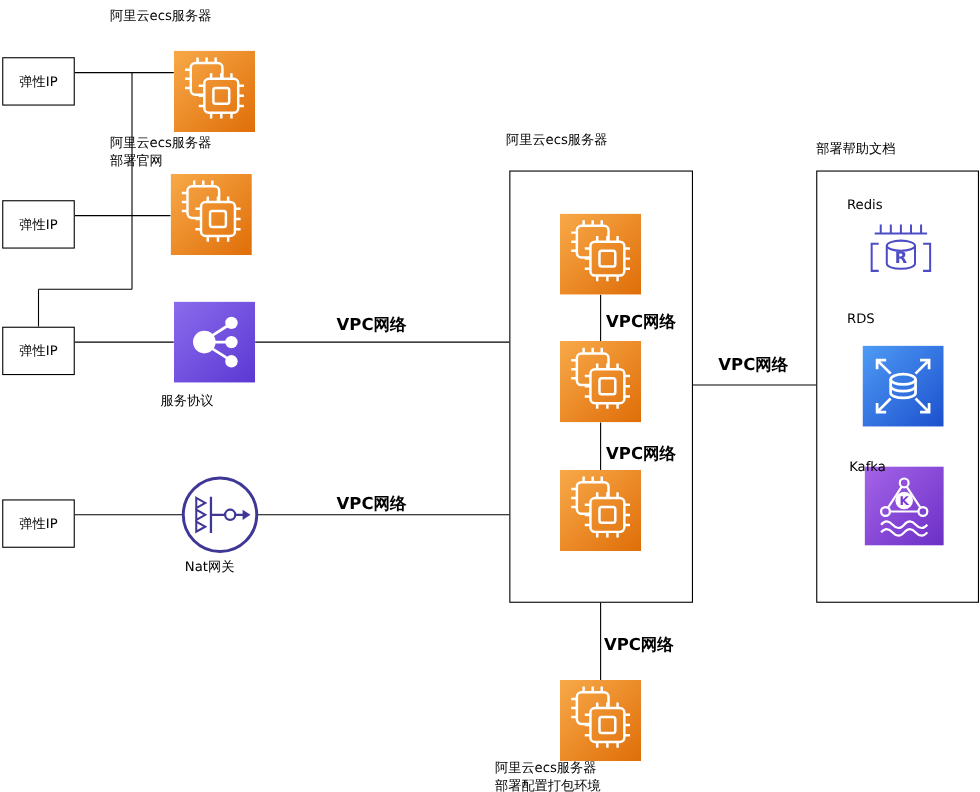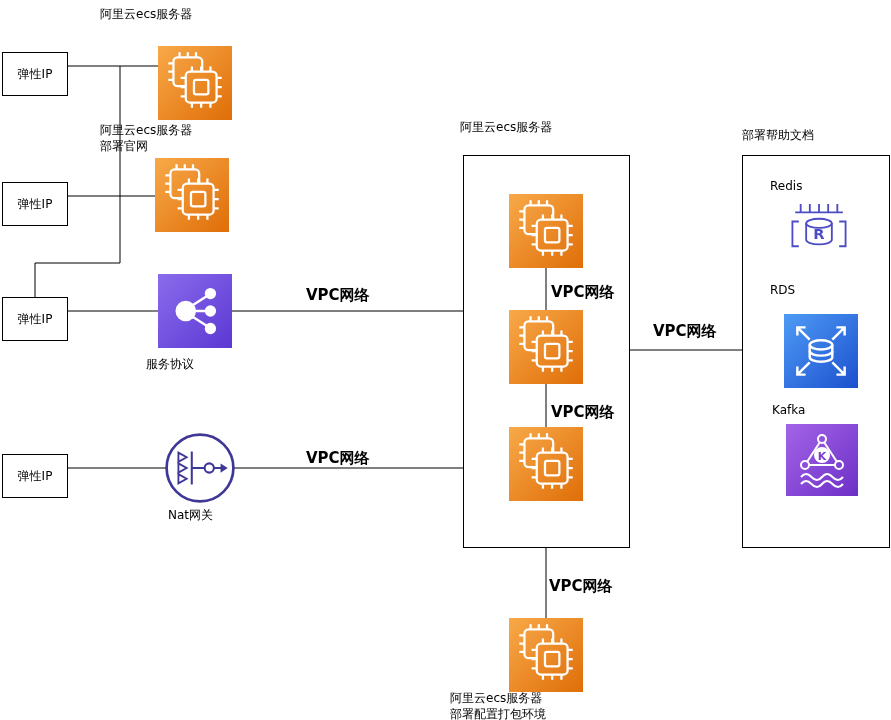--- a/index.html
+++ b/index.html
@@ -245,21 +245,21 @@
   </div>
   <div class="node-label" style="left:742px; top:127px; width:148px">
     <div>部署帮助文档</div>
   </div>
   <div class="node-label" style="left:770px; top:178px; width:100px">
     <div>Redis</div>
   </div>
   <div class="node-label" style="left:770px; top:282px; width:100px">
     <div>RDS</div>
   </div>
-  <div class="node-label" style="left:772px; top:402px; width:100px">
+  <div class="node-label" style="left:772px; top:416px; width:100px">
     <div>Kafka</div>
   </div>
   <div class="node-label" style="left:450px; top:690px; width:192px">
     <div>阿里云ecs服务器</div>
     <div>部署配置打包环境</div>
   </div>
 
   <span class="edge-label" style="left:306px; top:286px">VPC网络</span>
   <span class="edge-label" style="left:551px; top:283px">VPC网络</span>
   <span class="edge-label" style="left:551px; top:403px">VPC网络</span>

